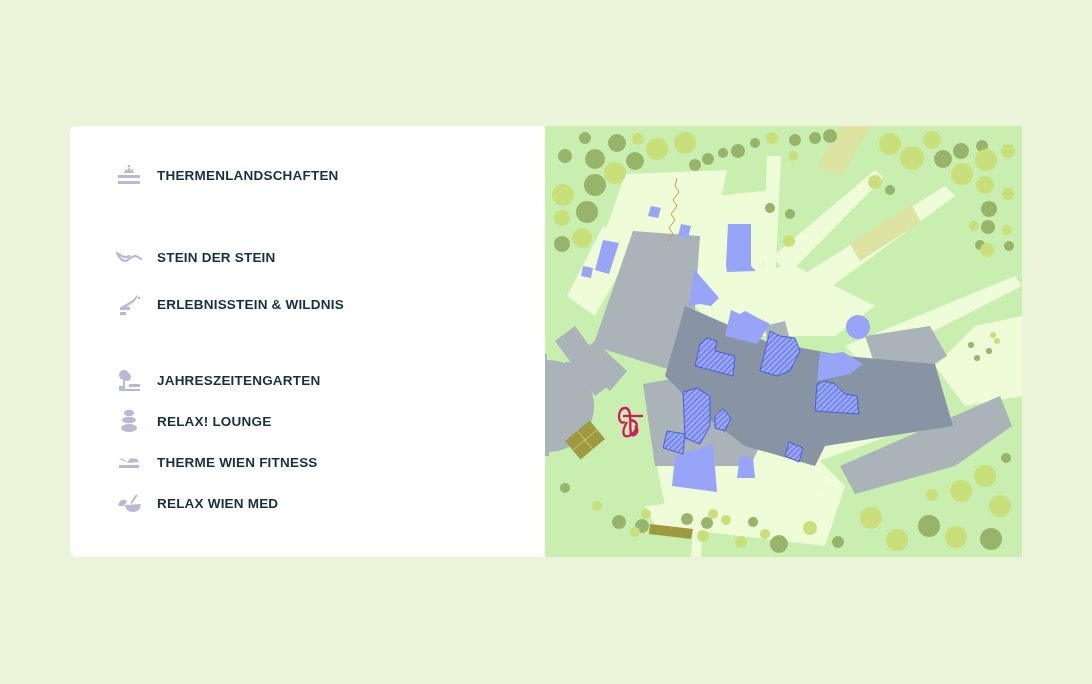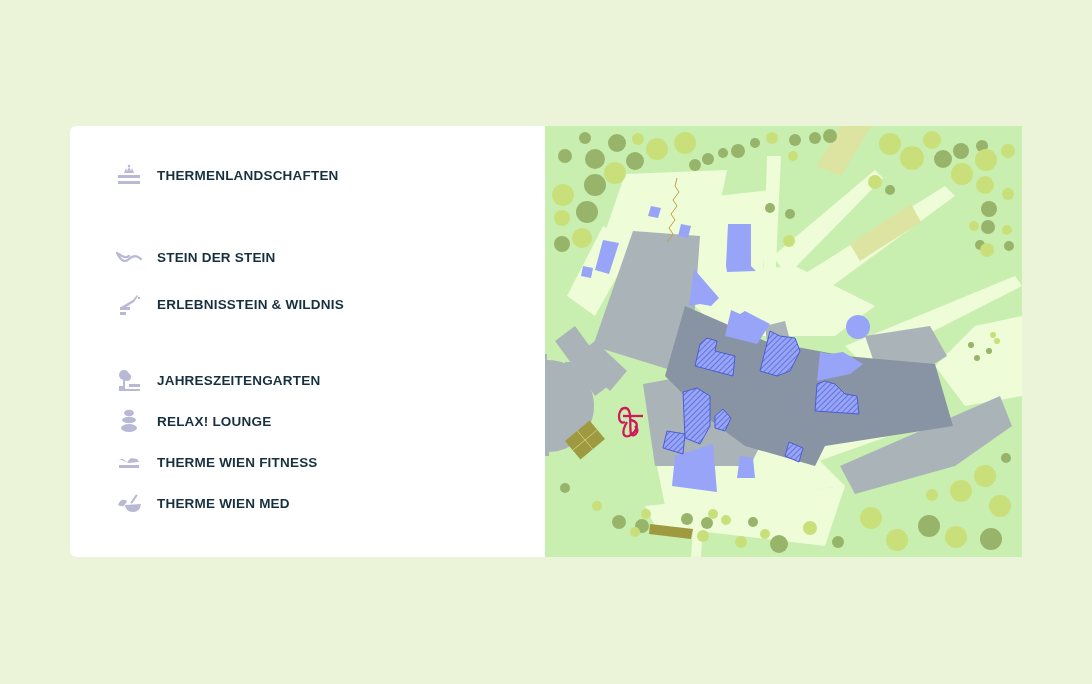--- a/index.html
+++ b/index.html
@@ -106,21 +106,21 @@
     <div class="legend-item" style="top:362px">
       <span class="legend-icon">
         <svg viewBox="0 0 28 24">
             <g fill="#b9b9d6">
               <path d="M3 14 Q6 6 12 10 Q9 18 3 14z"></path>
               <path d="M10 14 Q11 21 18 21 Q25 21 26 13z"></path>
               <rect x="18" y="3" width="2" height="10" transform="rotate(35 19 8)"></rect>
             </g>
           </svg>
       </span>
-      <span class="legend-label">THERME WIEN MED</span>
+      <span class="legend-label">RELAX WIEN MED</span>
     </div>
   </div>
 
   <div class="map">
     <svg viewBox="-50 0 527 431">
       <defs>
         <pattern id="hatch" width="4" height="4" patternUnits="userSpaceOnUse" patternTransform="rotate(45)">
           <rect width="4" height="4" fill="#98a4f7"></rect>
           <line x1="0" y1="0" x2="0" y2="4" stroke="#4a5fd0" stroke-width="1.4"></line>
         </pattern>

